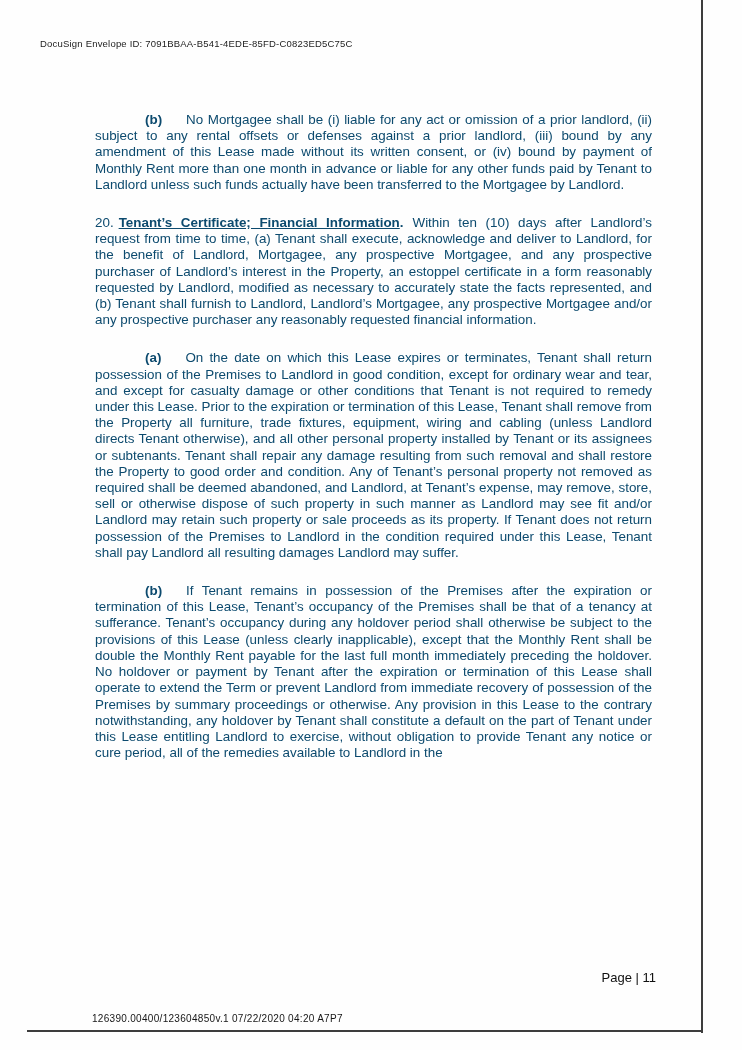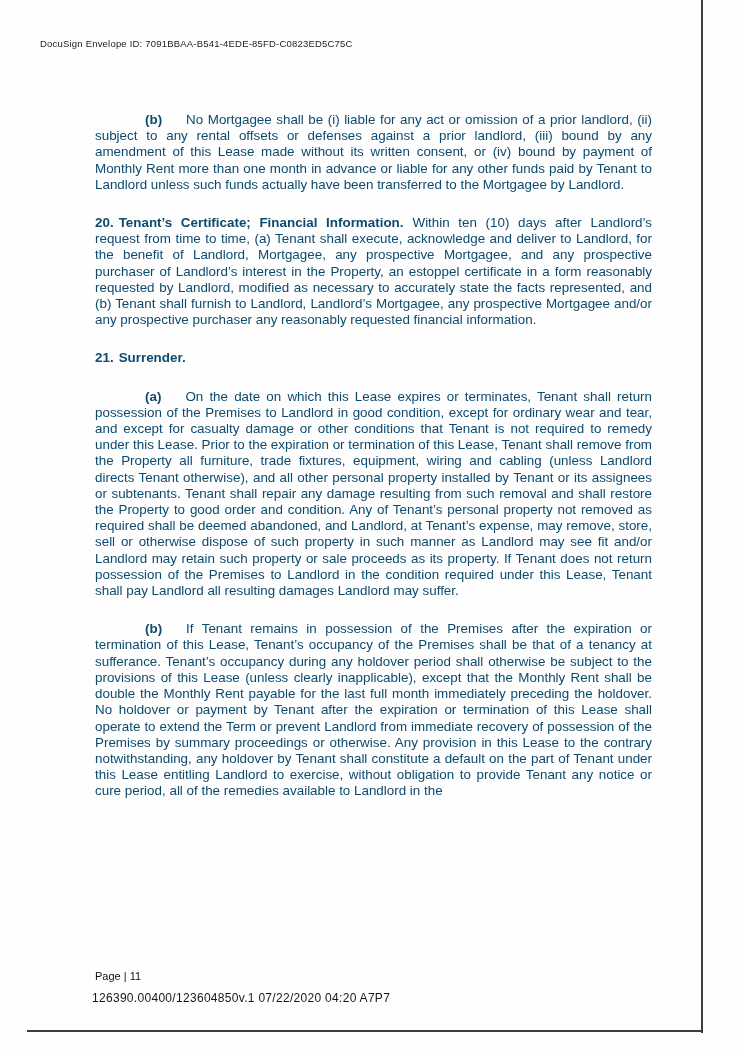--- a/index.html
+++ b/index.html
@@ -28,36 +28,37 @@
     width: 557px;
     font-size: 13.4px;
     line-height: 16.2px;
     text-align: justify;
     color: #0c4a6e;
   }
   p.para { margin: 0 0 22px 0; }
   p.indented { text-indent: 50px; }
   .plabel { font-weight: bold; margin-right: 24px; }
   .bold { font-weight: bold; }
-  .underline { }
-  .snum { font-weight: bold; margin-right: 5px; }
+  .underline { text-decoration: underline; }
+  .snum { font-weight: normal; margin-right: 5px; }
   .speriod { font-weight: bold; margin-right: 9px; }
   .footer-page {
     position: absolute;
     top: 970px;
     left: 95px;
     width: 561px;
-    font-size: 11px;
+    text-align: right;
+    font-size: 13px;
     color: #101010;
   }
   .footer-ref {
     position: absolute;
-    top: 991px;
+    top: 1013px;
     left: 92px;
-    font-size: 12px;
+    font-size: 10px;
     letter-spacing: 0.3px;
     color: #161616;
   }
   .scan-right {
     position: absolute;
     top: 0;
     left: 701px;
     width: 2px;
     height: 1033px;
     background: #3d3d3d;
@@ -78,21 +79,20 @@
 
   <div class="docusign-header">DocuSign Envelope ID: 7091BBAA-B541-4EDE-85FD-C0823ED5C75C</div>
 
   <div class="content">
 
     <p class="para indented"><span class="plabel">(b)</span><span>No Mortgagee shall be (i) liable for any act or omission of a prior landlord, (ii) subject to any rental offsets or defenses against a prior landlord, (iii) bound by any amendment of this Lease made without its written consent, or (iv) bound by payment of Monthly Rent more than one month in advance or liable for any other funds paid by Tenant to Landlord unless such funds actually have been transferred to the Mortgagee by Landlord.</span></p>
 
 
     <p class="para"><span class="snum">20.</span><span class="bold underline">Tenant’s Certificate; Financial Information</span><span class="speriod">.</span><span>Within ten (10) days after Landlord’s request from time to time, (a) Tenant shall execute, acknowledge and deliver to Landlord, for the benefit of Landlord, Mortgagee, any prospective Mortgagee, and any prospective purchaser of Landlord’s interest in the Property, an estoppel certificate in a form reasonably requested by Landlord, modified as necessary to accurately state the facts represented, and (b) Tenant shall furnish to Landlord, Landlord’s Mortgagee, any prospective Mortgagee and/or any prospective purchaser any reasonably requested financial information.</span></p>
 
-    <p class="para"><span class="snum">21.</span><span class="bold underline">Surrender</span><span class="bold">.</span></p>
 
     <p class="para indented"><span class="plabel">(a)</span><span>On the date on which this Lease expires or terminates, Tenant shall return possession of the Premises to Landlord in good condition, except for ordinary wear and tear, and except for casualty damage or other conditions that Tenant is not required to remedy under this Lease.  Prior to the expiration or termination of this Lease, Tenant shall remove from the Property all furniture, trade fixtures, equipment, wiring and cabling (unless Landlord directs Tenant otherwise), and all other personal property installed by Tenant or its assignees or subtenants.  Tenant shall repair any damage resulting from such removal and shall restore the Property to good order and condition.  Any of Tenant’s personal property not removed as required shall be deemed abandoned, and Landlord, at Tenant’s expense, may remove, store, sell or otherwise dispose of such property in such manner as Landlord may see fit and/or Landlord may retain such property or sale proceeds as its property.  If Tenant does not return possession of the Premises to Landlord in the condition required under this Lease, Tenant shall pay Landlord all resulting damages Landlord may suffer.</span></p>
 
     <p class="para indented"><span class="plabel">(b)</span><span>If Tenant remains in possession of the Premises after the expiration or termination of this Lease, Tenant’s occupancy of the Premises shall be that of a tenancy at sufferance.  Tenant’s occupancy during any holdover period shall otherwise be subject to the provisions of this Lease (unless clearly inapplicable), except that the Monthly Rent shall be double the Monthly Rent payable for the last full month immediately preceding the holdover.  No holdover or payment by Tenant after the expiration or termination of this Lease shall operate to extend the Term or prevent Landlord from immediate recovery of possession of the Premises by summary proceedings or otherwise.  Any provision in this Lease to the contrary notwithstanding, any holdover by Tenant shall constitute a default on the part of Tenant under this Lease entitling Landlord to exercise, without obligation to provide Tenant any notice or cure period, all of the remedies available to Landlord in the</span></p>
 
   </div>
 
   <div class="footer-page">Page | 11</div>
 
   <div class="footer-ref">126390.00400/123604850v.1  07/22/2020 04:20 A7P7</div>

